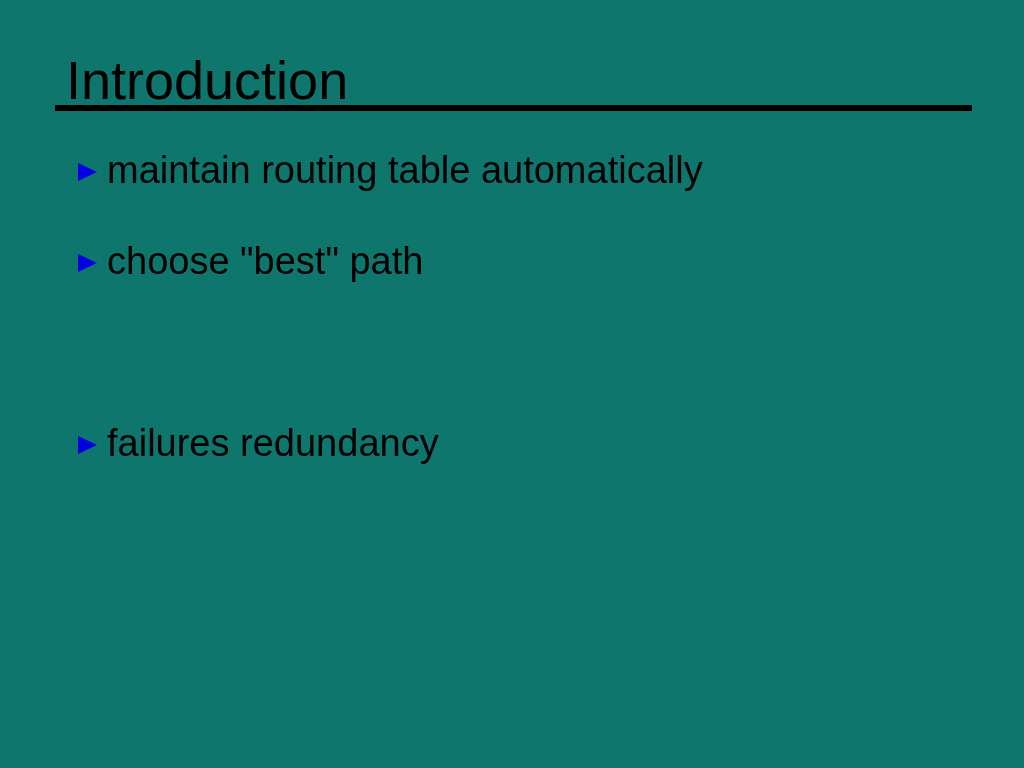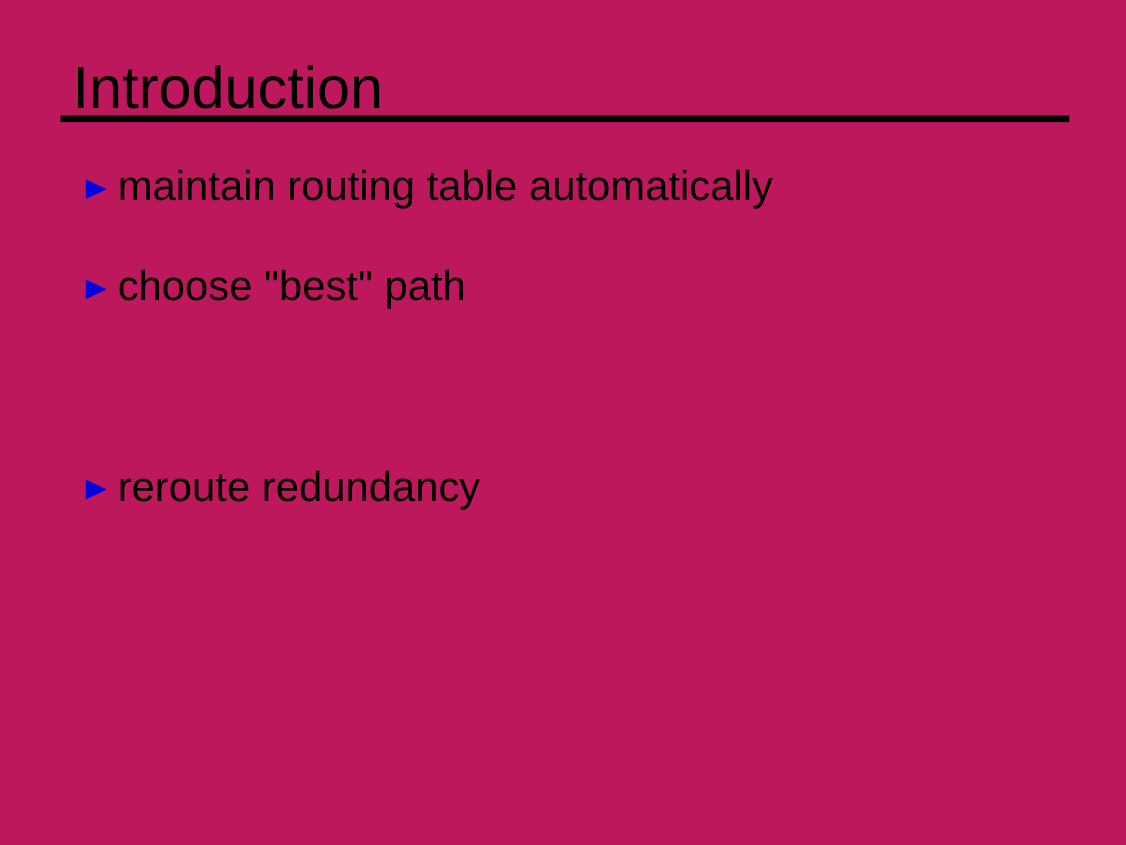--- a/index.html
+++ b/index.html
@@ -10,21 +10,21 @@
     width: 1024px;
     height: 768px;
     background: #ffffff;
     font-family: "Liberation Sans", sans-serif;
     position: relative;
     overflow: hidden;
   }
   .slide {
     position: absolute;
     inset: 0;
-    background: #be185d;
+    background: #0f766e;
   }
   .title {
     position: absolute;
     left: 66px;
     top: 50px;
     margin: 0;
     font-size: 54px;
     line-height: 60px;
     font-weight: normal;
     color: #000000;
@@ -83,16 +83,16 @@
   </div>
 
   <div class="bullet b2">
     <span class="tri"></span>
     <span class="btext">choose "best" path</span>
   </div>
 
 
   <div class="bullet b4">
     <span class="tri"></span>
-    <span class="btext">reroute redundancy</span>
+    <span class="btext">failures redundancy</span>
   </div>
 
 </div>
 
 </body></html>

